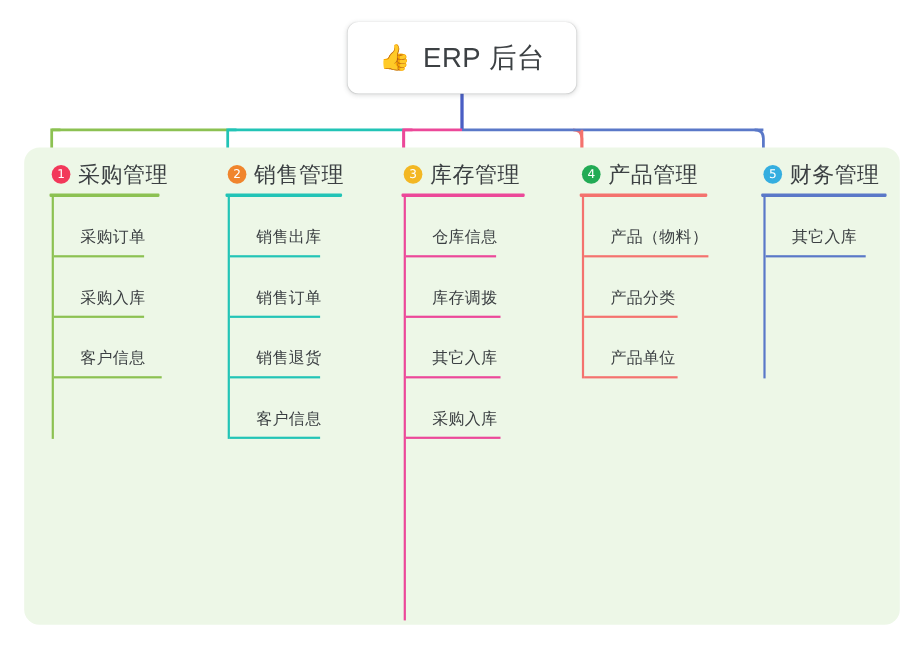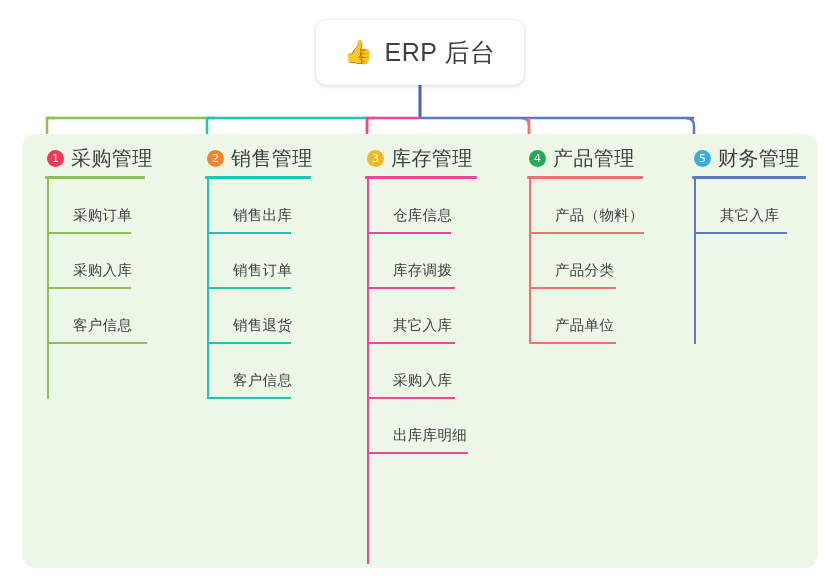--- a/index.html
+++ b/index.html
@@ -235,24 +235,20 @@
             <div class="leaf-rule" style="width: 86px; background: rgb(236, 72, 153);"></div>
           </div>
           <div class="leaf">
             <span class="leaf-text">其它入库</span>
             <div class="leaf-rule" style="width: 86px; background: rgb(236, 72, 153);"></div>
           </div>
           <div class="leaf">
             <span class="leaf-text">采购入库</span>
             <div class="leaf-rule" style="width: 86px; background: rgb(236, 72, 153);"></div>
           </div>
-          <div class="leaf">
-            <span class="leaf-text">出库库明细</span>
-            <div class="leaf-rule" style="width: 99px; background: rgb(236, 72, 153);"></div>
-          </div>
         </div>
       </div>
       <div class="branch" style="left: 527px;">
         <div class="branch-head">
           <span class="badge" style="background: rgb(34, 171, 85);">4</span>
           <span class="branch-title">产品管理</span>
         </div>
         <div class="branch-rule" style="width: 116px; background: rgb(244, 114, 110);"></div>
         <div class="leaves">
           <div class="leaf-spine" style="background: rgb(244, 114, 110); height: 165px;"></div>

